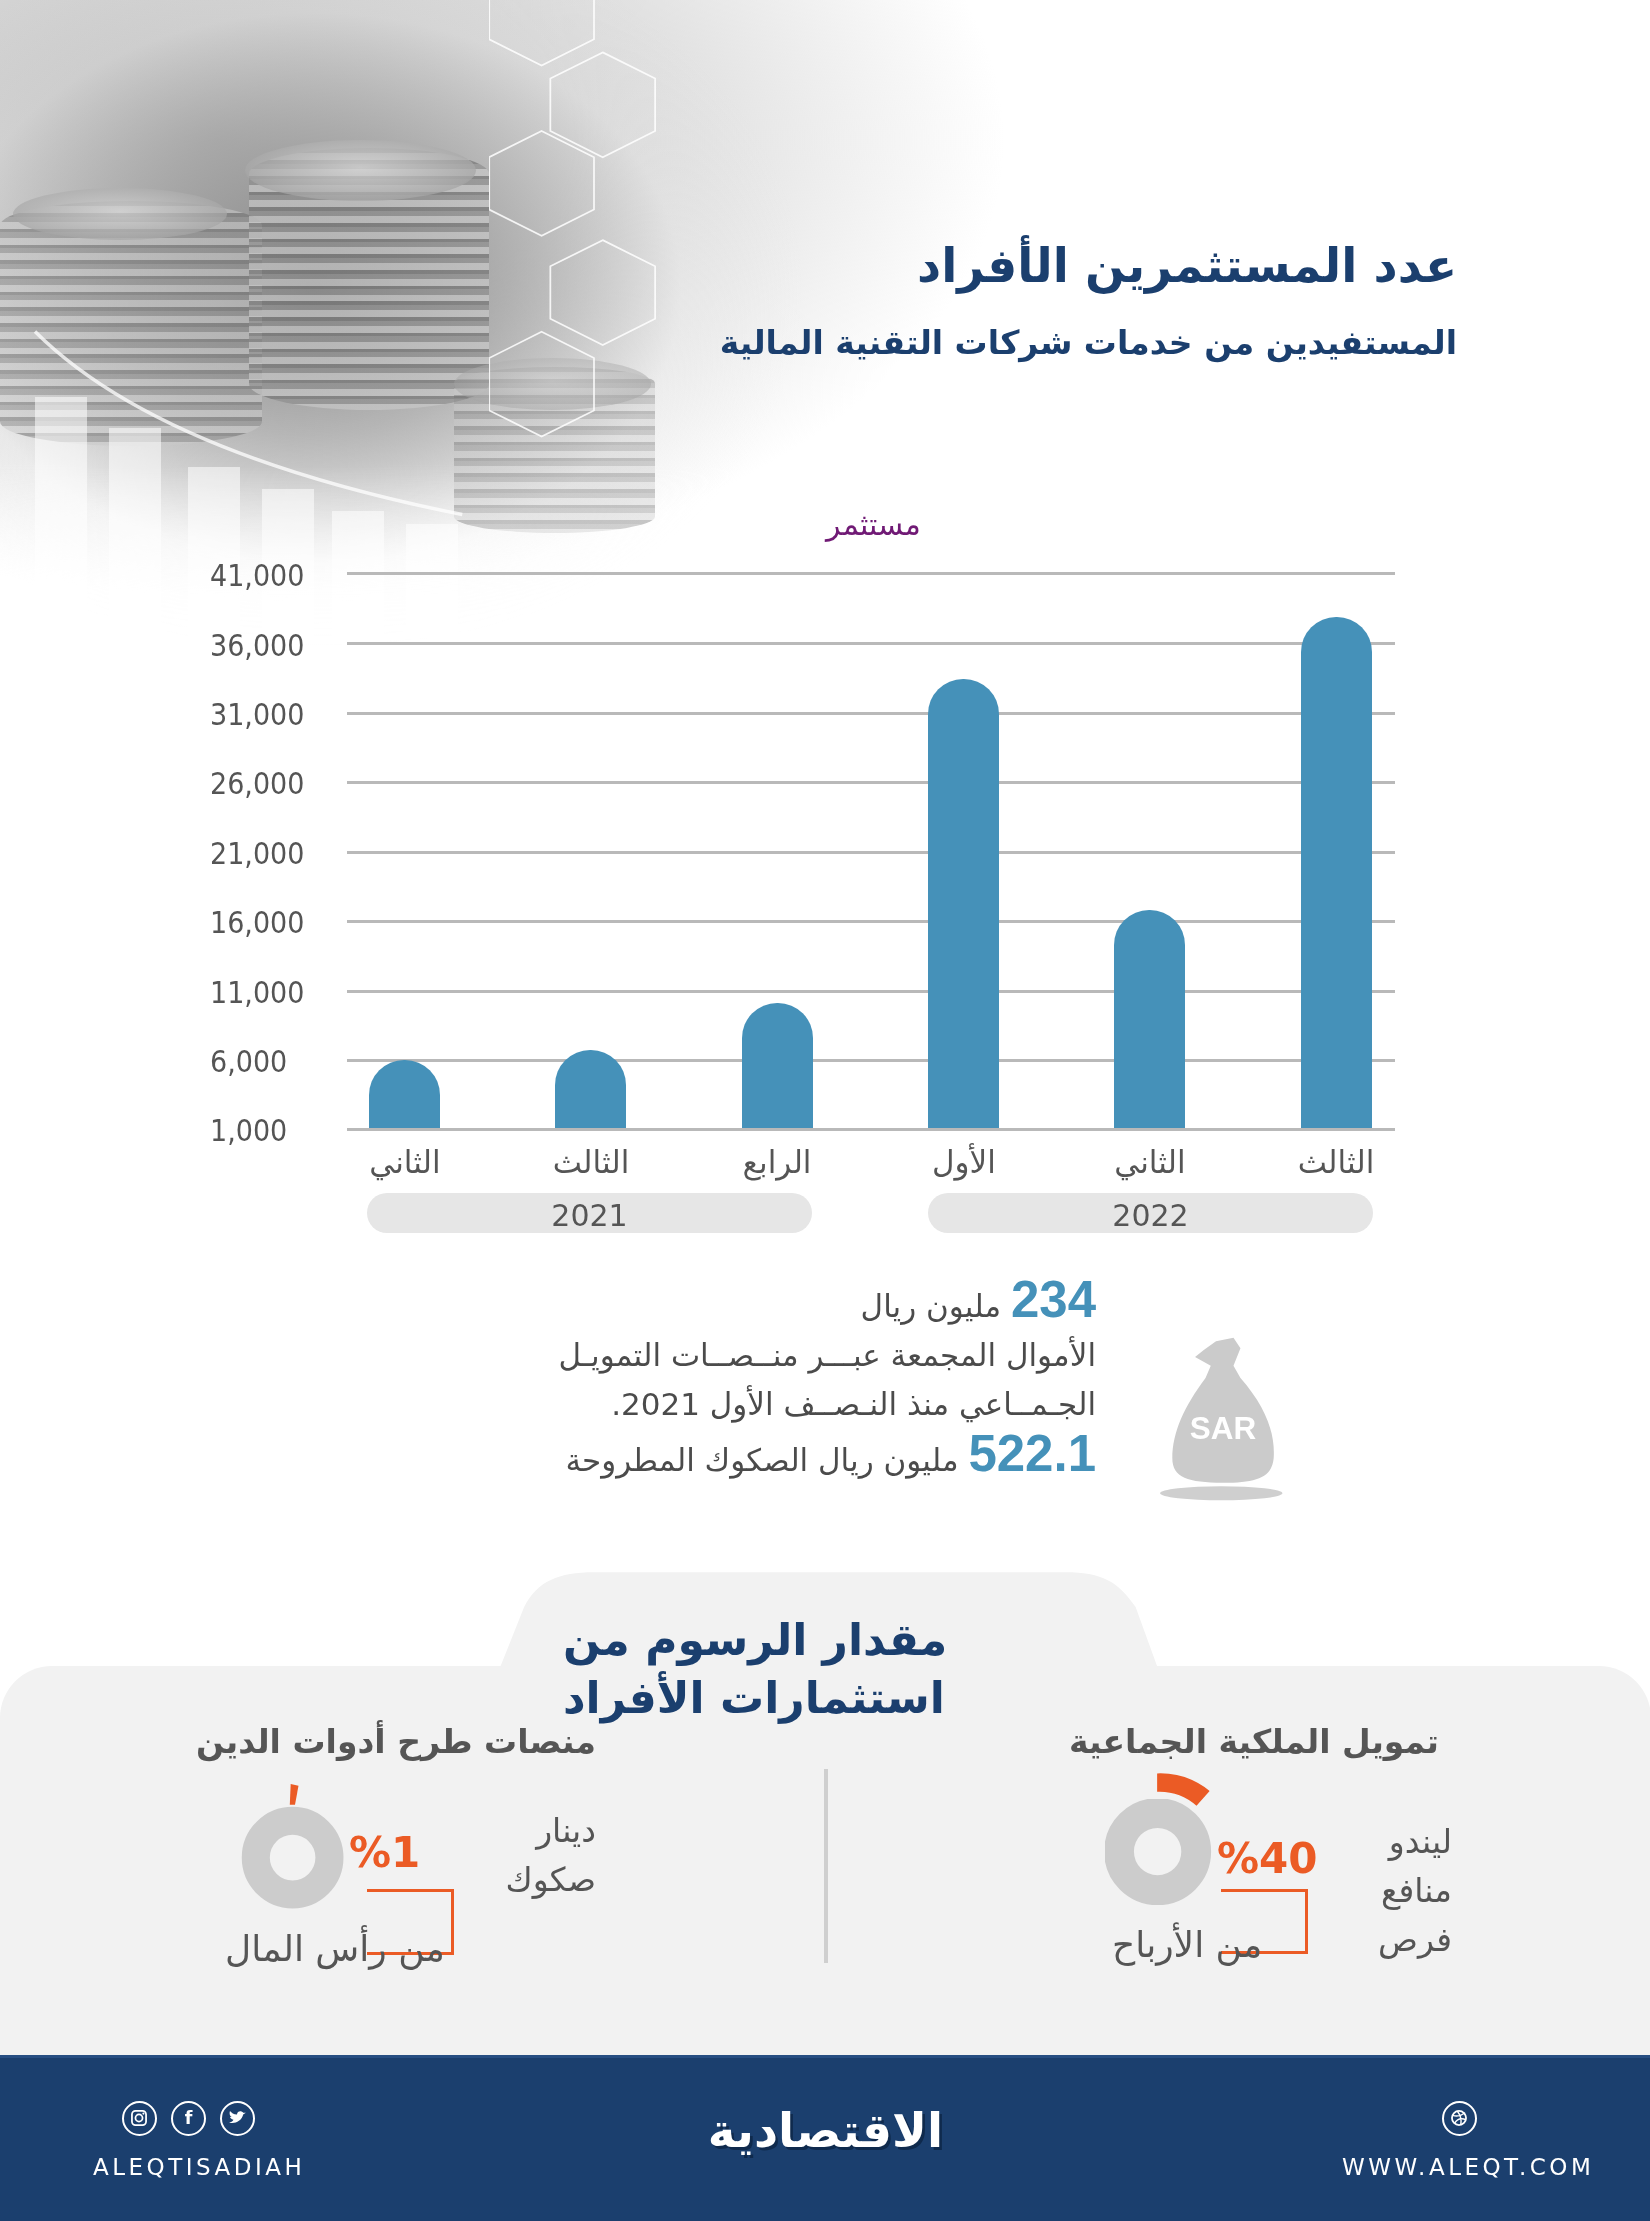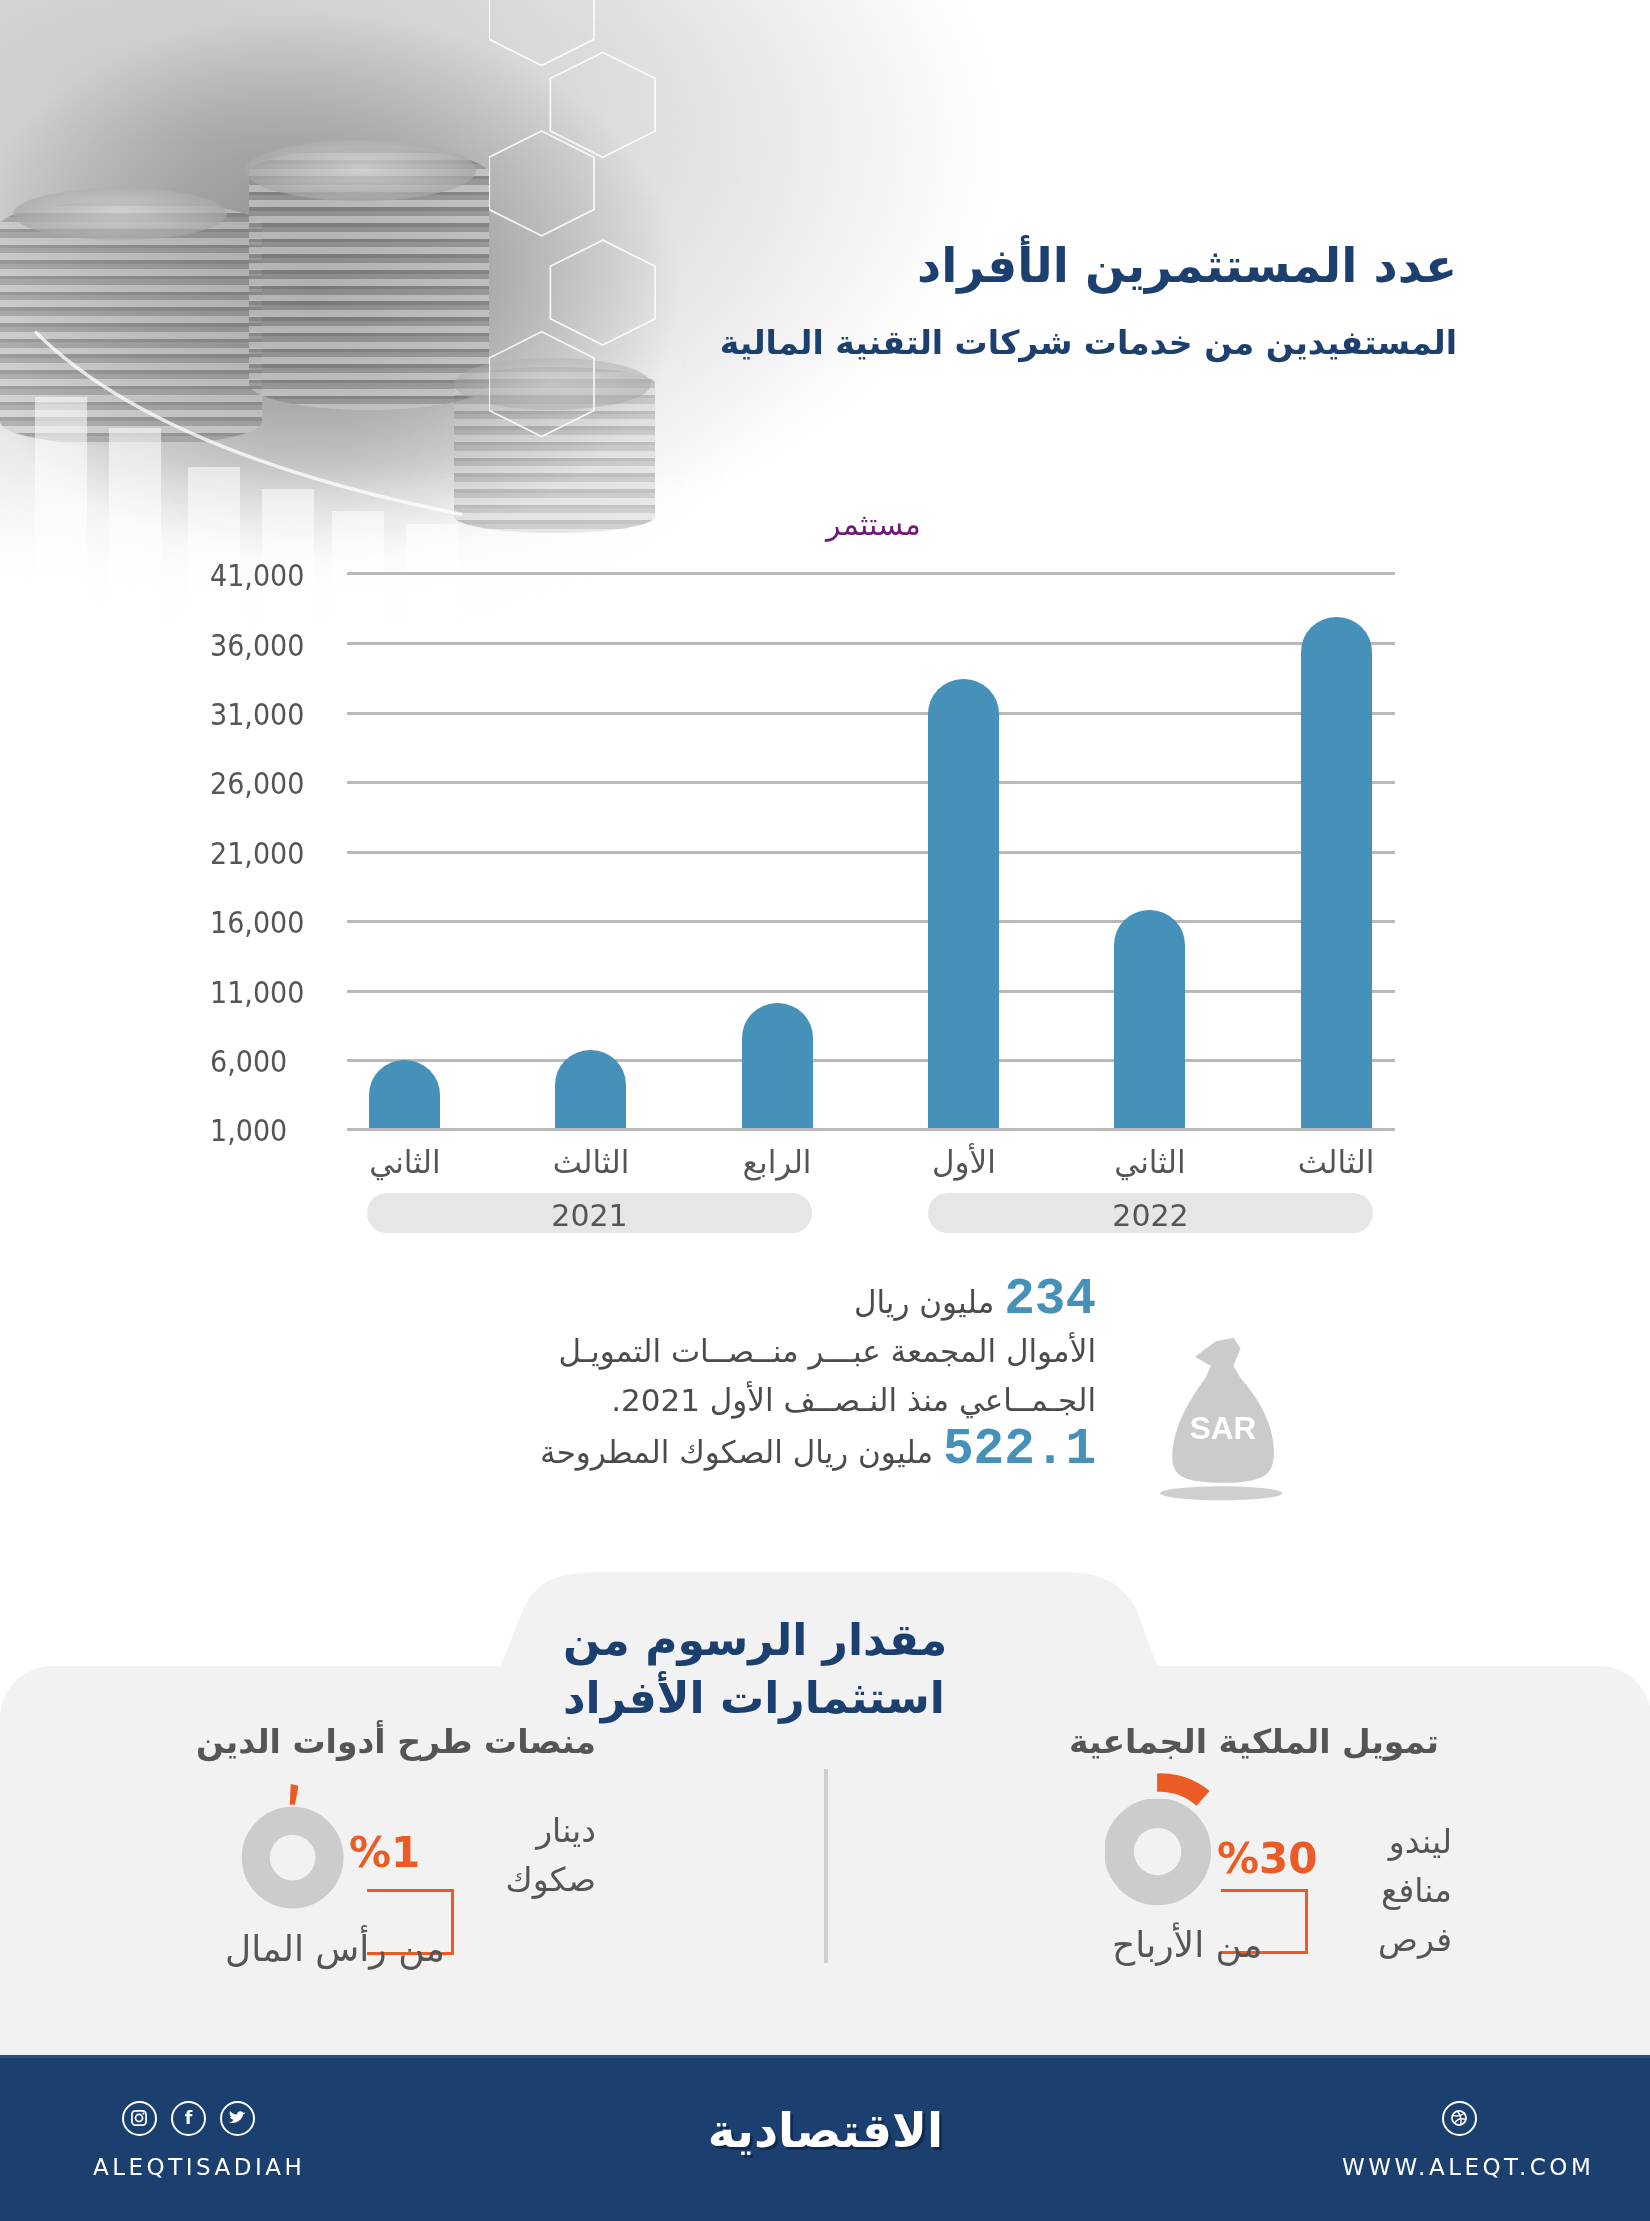--- a/index.html
+++ b/index.html
@@ -40,21 +40,21 @@
   .y-unit { position: absolute; left: 786px; top: 507px; width: 175px; text-align: center; direction: rtl; font-size: 30px; color: #701a75; }
   .gridline { position: absolute; left: 347px; width: 1048px; height: 2.6px; background: #b9b9b9; }
   .ytick { position: absolute; left: 210px; width: 157px; text-align: left; font-family: "DejaVu Sans Condensed", "DejaVu Sans", sans-serif; font-size: 30px; color: #555; transform: translateY(-50%); }
   .bar { position: absolute; width: 71px; background: #4591b9; border-radius: 35px 35px 0 0; }
   .xlabel { position: absolute; width: 140px; text-align: center; direction: rtl; font-size: 31px; color: #555; top: 1144px; }
   .year-pill { position: absolute; top: 1193px; height: 40px; background: #e6e6e6; border-radius: 23px; text-align: center; line-height: 45px; font-size: 30px; color: #555; }
 
   
   .stats { position: absolute; right: 555px; top: 1275px; direction: rtl; text-align: right; color: #4b4b4b; }
   .stat-line { font-size: 31px; line-height: 49px; white-space: nowrap; }
-  .big-num { font-family: Liberation Mono, monospace; font-weight: bold; font-size: 51px; color: #4591b9; letter-spacing: -0.9px; }
+  .big-num { font-family: Liberation Sans, sans-serif; font-weight: bold; font-size: 51px; color: #4591b9; letter-spacing: -0.9px; }
   .money-bag { position: absolute; left: 1153px; top: 1336px; width: 140px; height: 166px; }
   .panel-tab-shape { position: absolute; left: 0; top: 1572px; width: 1651px; height: 175px; }
   .panel {
     position: absolute; left: 0; top: 1666px; width: 1651px; height: 389px;
     background: #f2f2f2; border-radius: 52px 52px 0 0;
   }
   .panel-title {
     position: absolute; left: 563px; top: 1611px; width: 524px; text-align: left; direction: rtl;
     font-weight: bold; font-size: 44px; line-height: 58px; color: #1b3f6e;
   }
@@ -186,21 +186,21 @@
   <div>استثمارات الأفراد</div>
 </div>
 
 <div class="col-title" style="right:212px">تمويل الملكية الجماعية</div>
 <svg class="donut" style="left:1105px;top:1799px" width="114" height="114" viewBox="0 0 130 130">
   <circle cx="60" cy="60" r="44" fill="none" stroke="#cccccc" stroke-width="34"></circle>
 </svg>
 <svg class="donut" style="left:1144px;top:1769px" width="70" height="70" viewBox="0 0 80 80">
   <path d="M 15 5 A 90 90 0 0 1 75 25 L 60 42 A 64 64 0 0 0 15 26 Z" fill="#eb5b25"></path>
 </svg>
-<div class="pct" style="left:1217px;top:1834px">%30</div>
+<div class="pct" style="left:1217px;top:1834px">%40</div>
 <div class="bracket" style="left:1221px;top:1889px;width:87px;height:65px"></div>
 <div class="fee-caption" style="left:1112px;top:1924px">من الأرباح</div>
 <div class="company-list" style="right:199px;top:1817px">
   <div>ليندو</div>
   <div>منافع</div>
   <div>فرص</div>
 </div>
 
 <div class="divider"></div>
 

